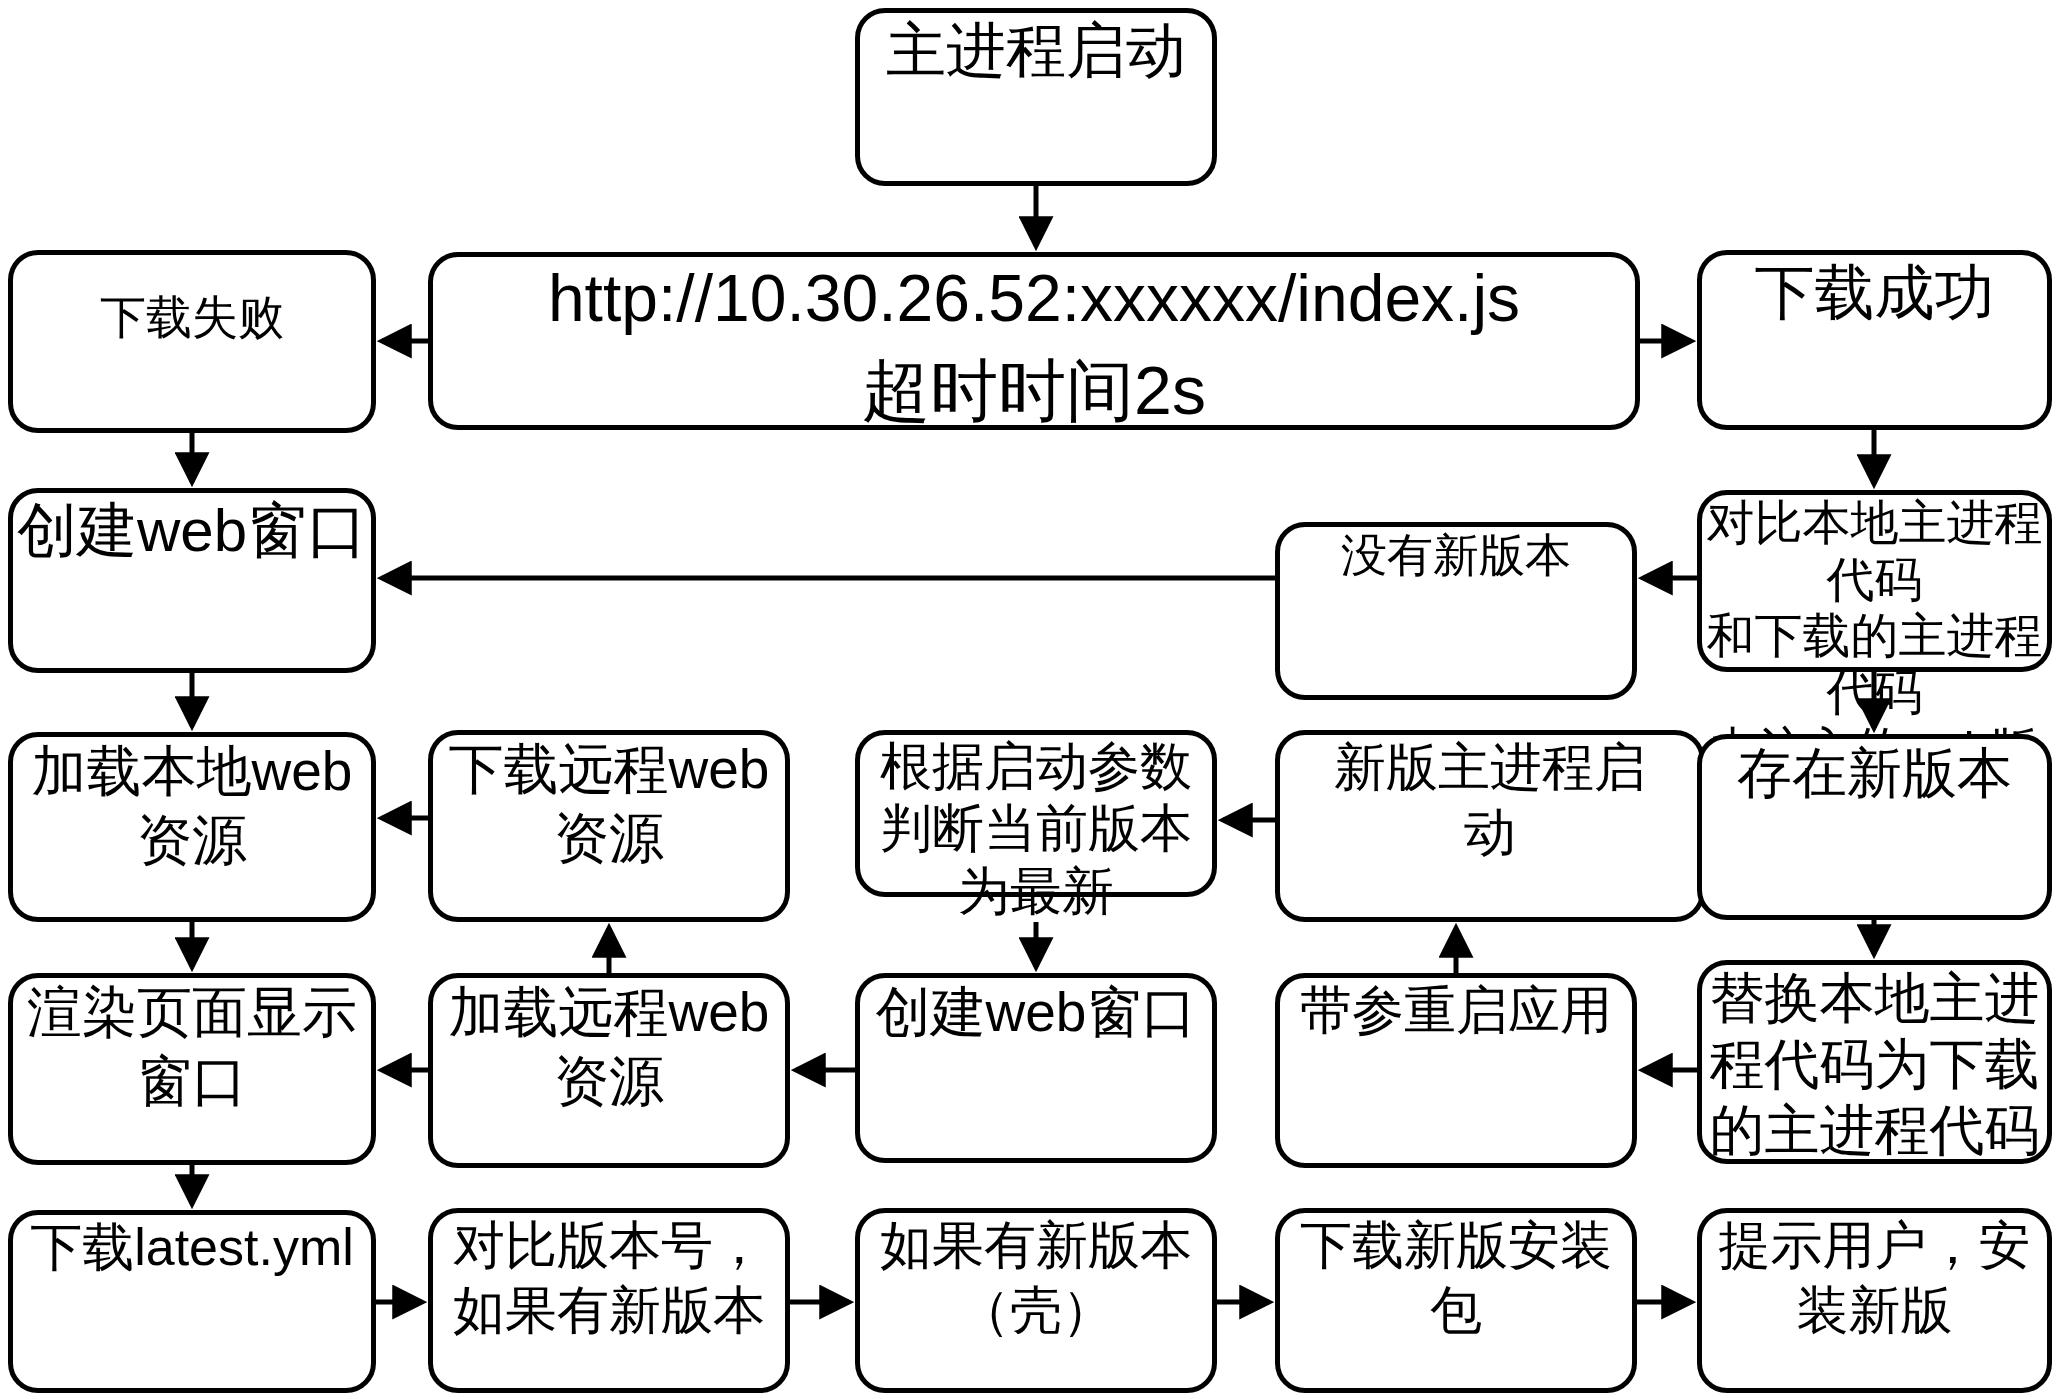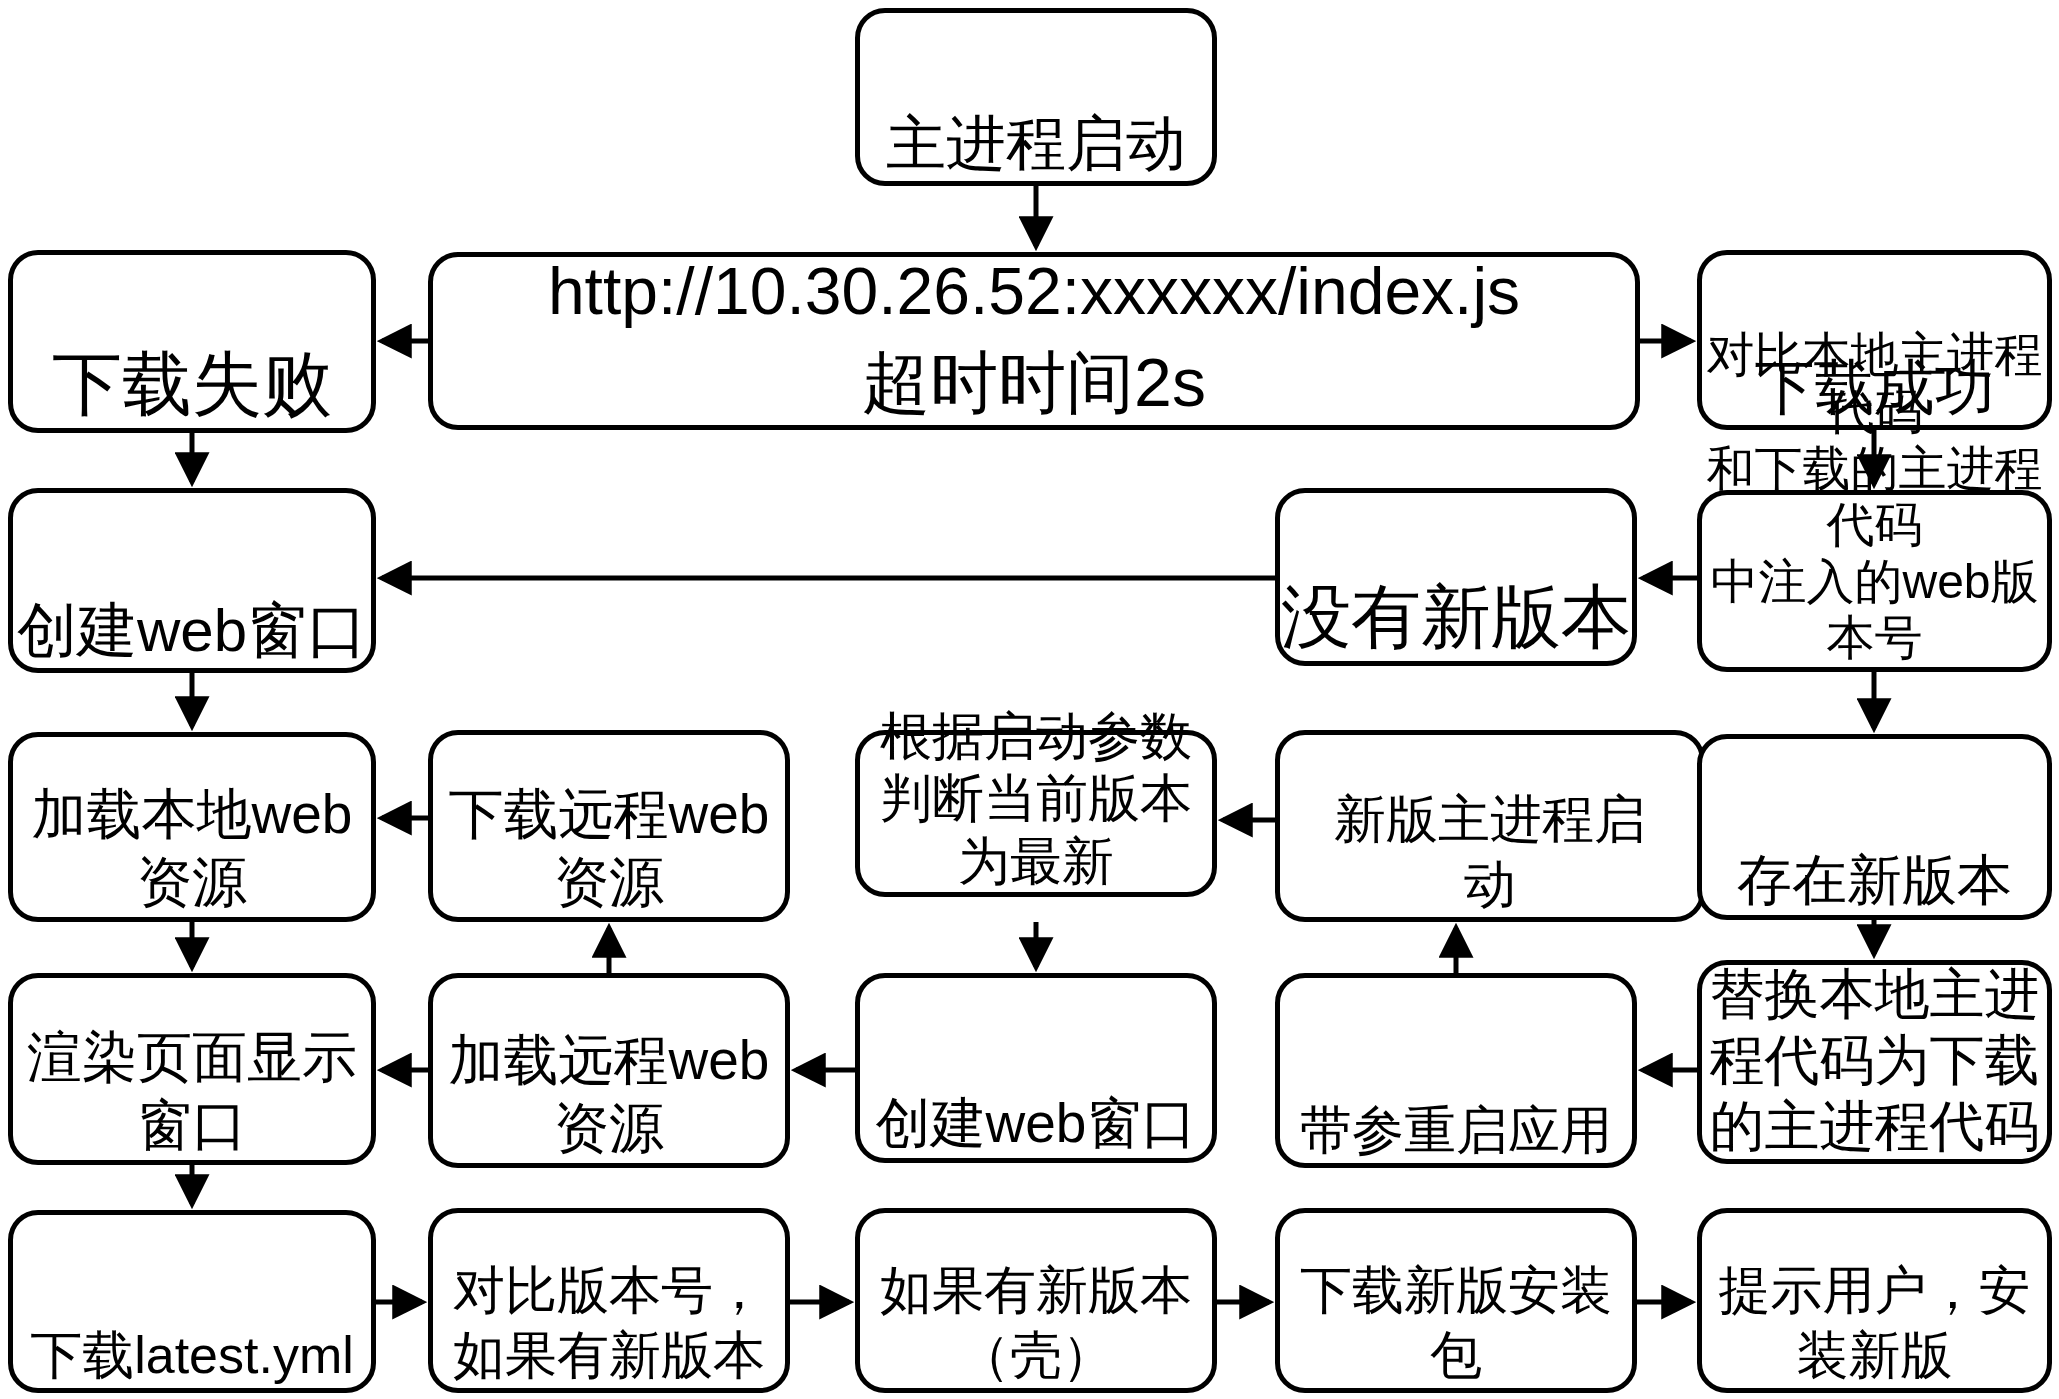--- a/index.html
+++ b/index.html
@@ -16,27 +16,27 @@
   .edges line { stroke: #000000; stroke-width: 5; }
   .node {
     position: absolute;
     box-sizing: border-box;
     border: 5px solid #000000;
     border-radius: 30px;
     background: #ffffff;
     display: flex;
     flex-direction: column;
     align-items: center;
-    justify-content: flex-end;
+    justify-content: flex-start;
     text-align: center;
     line-height: 1.25;
   }
   .label { display: block; }
   .fs60 { font-size: 60px; }
-  .fs58 { font-size: 70px; }
+  .fs58 { font-size: 46px; margin-top: 34px; }
   .fs55 { font-size: 55px; }
   .fs52 { font-size: 52px; }
   .fs40 { font-size: 48px; line-height: 1.18; }
   .tight { line-height: 1.2; }
   .subtitle { font-size: 40px; display: block; margin-top: 4px; }
   .dm-line1 { display: flex; align-items: baseline; white-space: nowrap; font-size: 52px; }
   .dm-url { font-size: 66px; }
   .dm-line2 { font-size: 68px; margin-top: 8px; }
 </style>
 </head>

